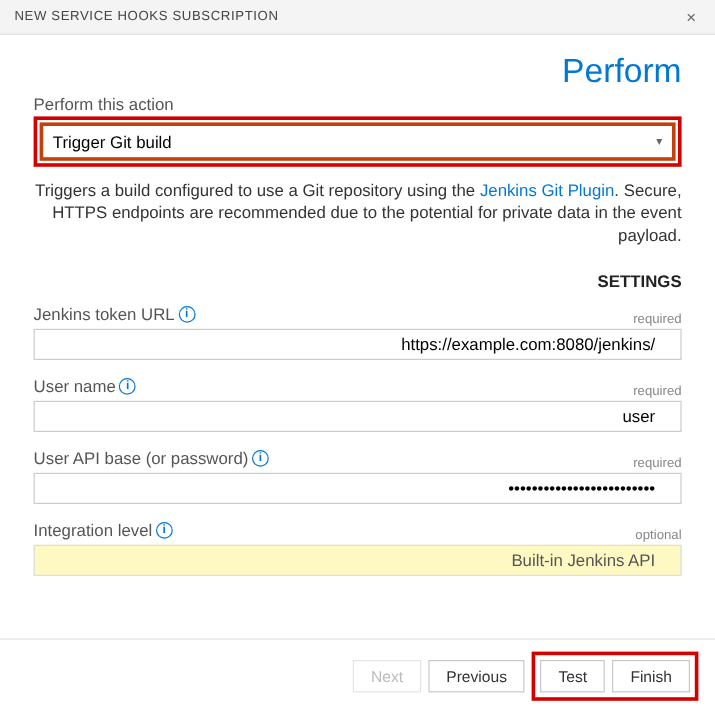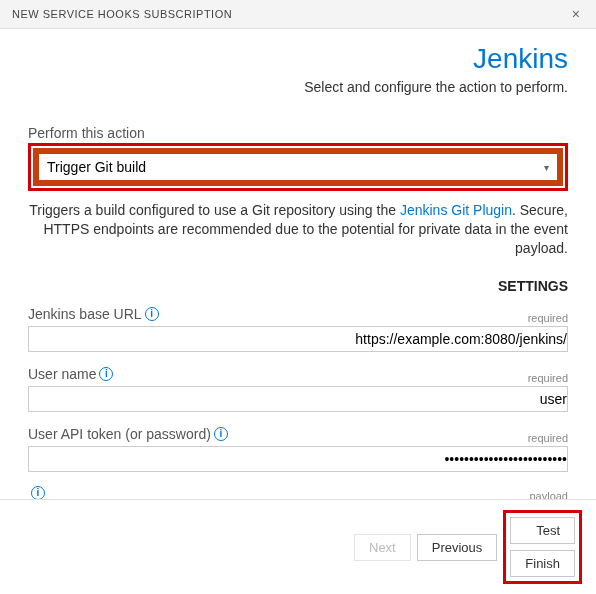--- a/index.html
+++ b/index.html
@@ -70,21 +70,21 @@
       font-size: 11px;
       color: #888;
     }
     .highlight-red {
       border: 3px solid #d40000;
       padding: 2px;
       margin-bottom: 10px;
     }
     .select-box {
       width: 100%;
-      border: 6px solid #c2410c;
+      border: 3px solid #c2410c;
       padding: 5px 8px;
       font-size: 14px;
       display: flex;
       justify-content: space-between;
       align-items: center;
       background: #fff;
       cursor: pointer;
     }
     .chevron {
       font-size: 10px;
@@ -102,21 +102,21 @@
     }
     .settings-heading {
       font-size: 14px;
       font-weight: 700;
       color: #222;
       margin-bottom: 12px;
     }
     .text-input {
       width: 100%;
       border: 1px solid #ccc;
-      padding: 4px 0;
+      padding: 4px 21px;
       font-size: 14px;
       background: #fff;
       font-family: inherit;
     }
     .text-input.readonly {
       background: #fef9c3;
       border: 1px solid #ddd;
       color: #555;
     }
     .info-icon {
@@ -159,54 +159,52 @@
     .btn.disabled {
       color: #bbb;
       border-color: #e4e4e4;
       cursor: default;
     }
     .btn-highlight-group {
       border: 3px solid #d40000;
       padding: 4px;
       display: flex;
       gap: 6px;
-      flex-direction: column;
     }
   </style>
 </head>
 <body>
 
 <div class="header">
   <span class="header-title">NEW SERVICE HOOKS SUBSCRIPTION</span>
   <span class="close-icon">×</span>
 </div>
 
 <div class="content">
-  <h1 class="page-title">Jenkins</h1>
-  <div class="page-subtitle">Select and configure the action to perform.</div>
+  <h1 class="page-title">Perform</h1>
 
   <div class="field-group">
     <div class="field-label">Perform this action</div>
     <div class="highlight-red">
       <div class="select-box">
         <span>Trigger Git build</span>
         <span class="chevron">▾</span>
       </div>
     </div>
     <div class="description">
       <span>Triggers a build configured to use a Git repository using the </span><span class="link">Jenkins Git Plugin</span><span>. Secure, HTTPS endpoints are recommended due to the potential for private data in the event payload.</span>
     </div>
   </div>
 
   <div class="settings-heading">SETTINGS</div>
 
   <div class="field-group">
     <div class="field-label-row">
       <div class="field-label">
-        <span>Jenkins base URL</span>
+        <span>Jenkins token URL</span>
         <span class="info-icon">i</span>
       </div>
       <span class="field-hint">required</span>
     </div>
     <input type="text" class="text-input" value="https://example.com:8080/jenkins/" style="">
   </div>
 
   <div class="field-group">
     <div class="field-label-row">
       <div class="field-label">
@@ -214,34 +212,35 @@
         <span class="info-icon">i</span>
       </div>
       <span class="field-hint">required</span>
     </div>
     <input type="text" class="text-input" value="user" style="">
   </div>
 
   <div class="field-group">
     <div class="field-label-row">
       <div class="field-label">
-        <span>User API token (or password)</span>
+        <span>User API base (or password)</span>
         <span class="info-icon">i</span>
       </div>
       <span class="field-hint">required</span>
     </div>
     <input type="text" class="text-input" value="•••••••••••••••••••••••••" style="">
   </div>
 
   <div class="field-group">
     <div class="field-label-row">
       <div class="field-label">
-        <span class="info-icon">i</span>
-      </div>
-      <span class="field-hint">payload</span>
+        <span>Integration level</span>
+        <span class="info-icon">i</span>
+      </div>
+      <span class="field-hint">optional</span>
     </div>
     <input type="text" class="text-input readonly" readonly="" value="Built-in Jenkins API" style="">
   </div>
 </div>
 
 <div class="footer">
   <button class="btn disabled">Next</button>
   <button class="btn">Previous</button>
   <div class="btn-highlight-group">
     <button class="btn">Test</button>

